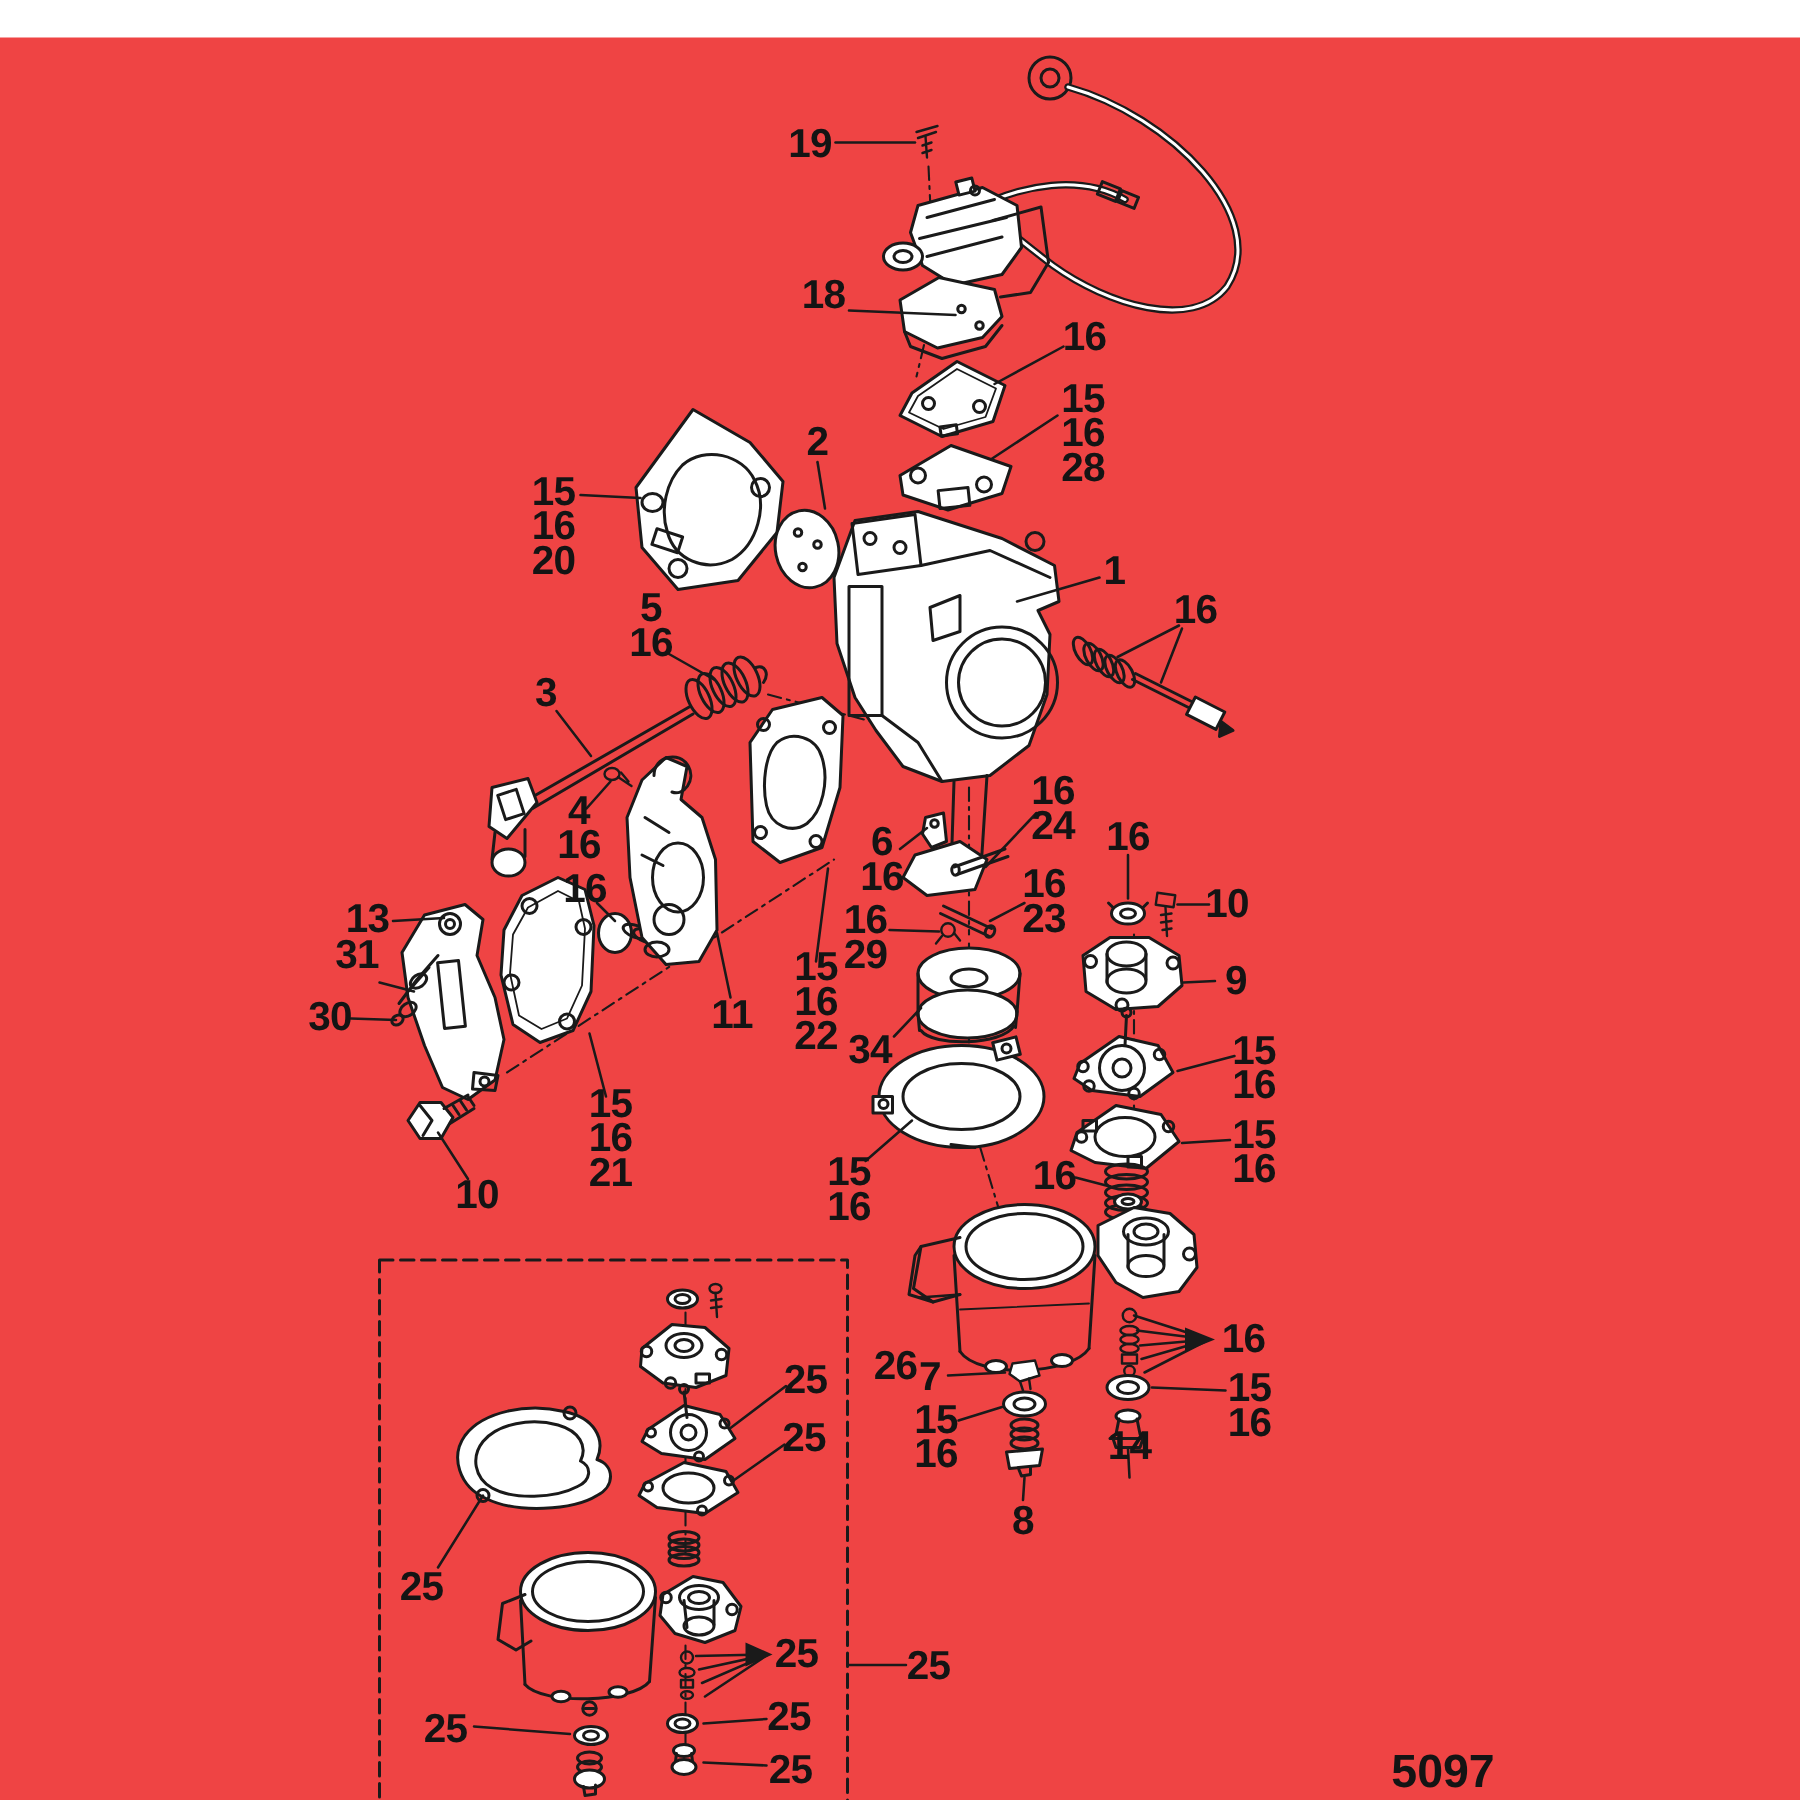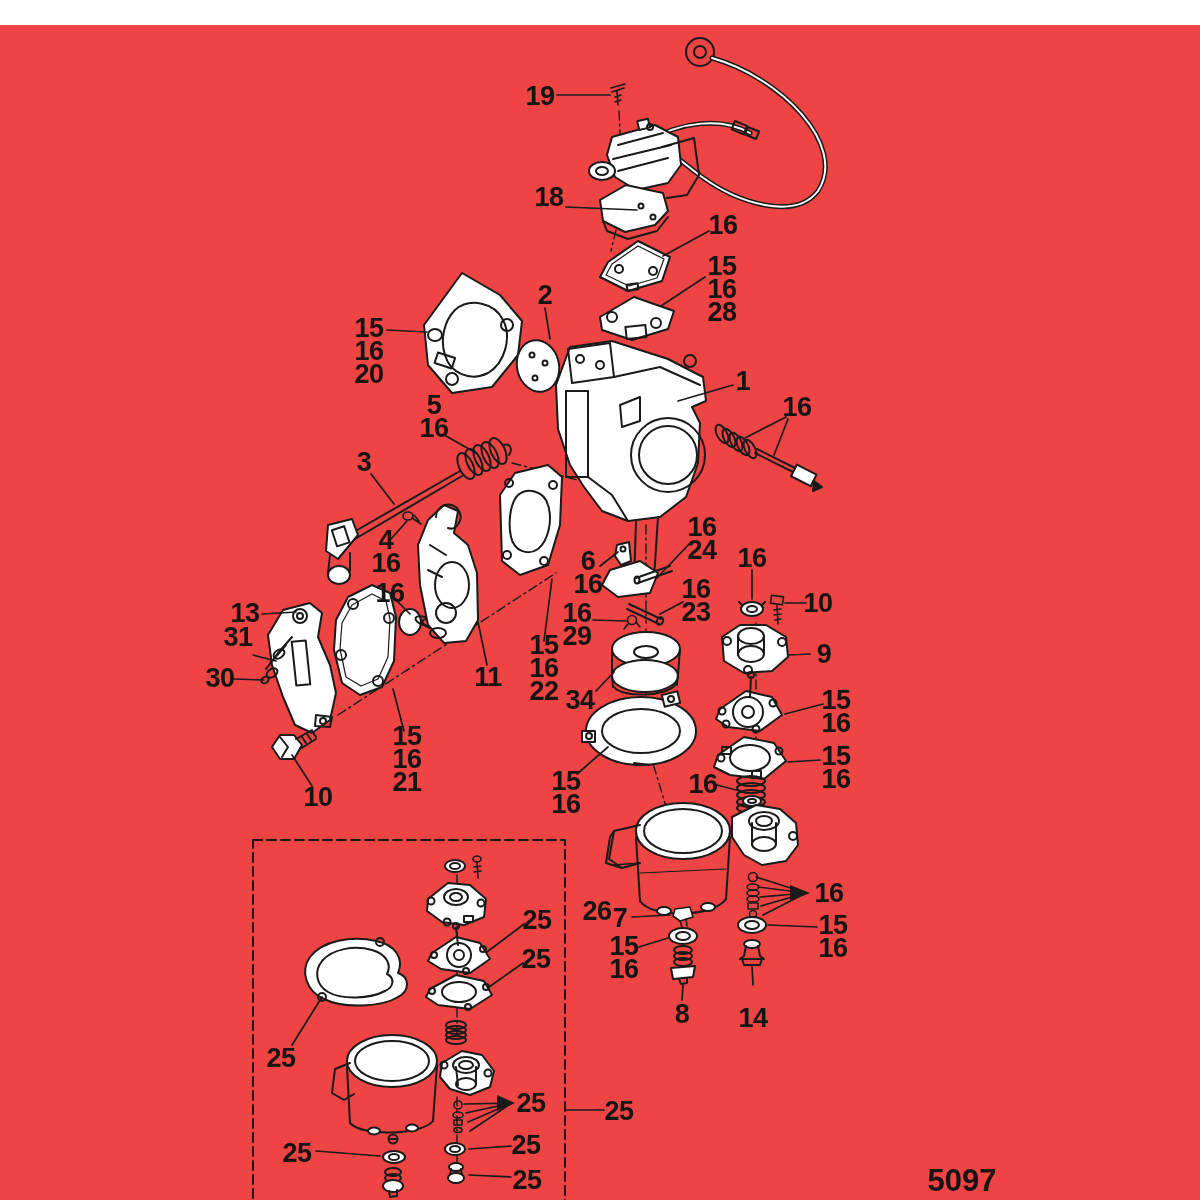--- a/index.html
+++ b/index.html
@@ -565,21 +565,21 @@
 <div class="lbl" style="left:566px;top:768px">15
 16</div>
 <div class="lbl" style="left:703px;top:759px">16</div>
 <div class="lbl" style="left:597px;top:886px">26</div>
 <div class="lbl" style="left:829px;top:868px">16</div>
 <div class="lbl" style="left:620px;top:893px">7</div>
 <div class="lbl" style="left:833px;top:912px">15
 16</div>
 <div class="lbl" style="left:624px;top:933px">15
 16</div>
-<div class="lbl" style="left:753px;top:993px">14</div>
+<div class="lbl" style="left:753px;top:939px">14</div>
 <div class="lbl" style="left:682px;top:989px">8</div>
 <div class="lbl" style="left:537px;top:895px">25</div>
 <div class="lbl" style="left:536px;top:934px">25</div>
 <div class="lbl" style="left:281px;top:1033px">25</div>
 <div class="lbl" style="left:531px;top:1078px">25</div>
 <div class="lbl" style="left:619px;top:1086px">25</div>
 <div class="lbl" style="left:297px;top:1128px">25</div>
 <div class="lbl" style="left:526px;top:1120px">25</div>
 <div class="lbl" style="left:527px;top:1155px">25</div>
 

